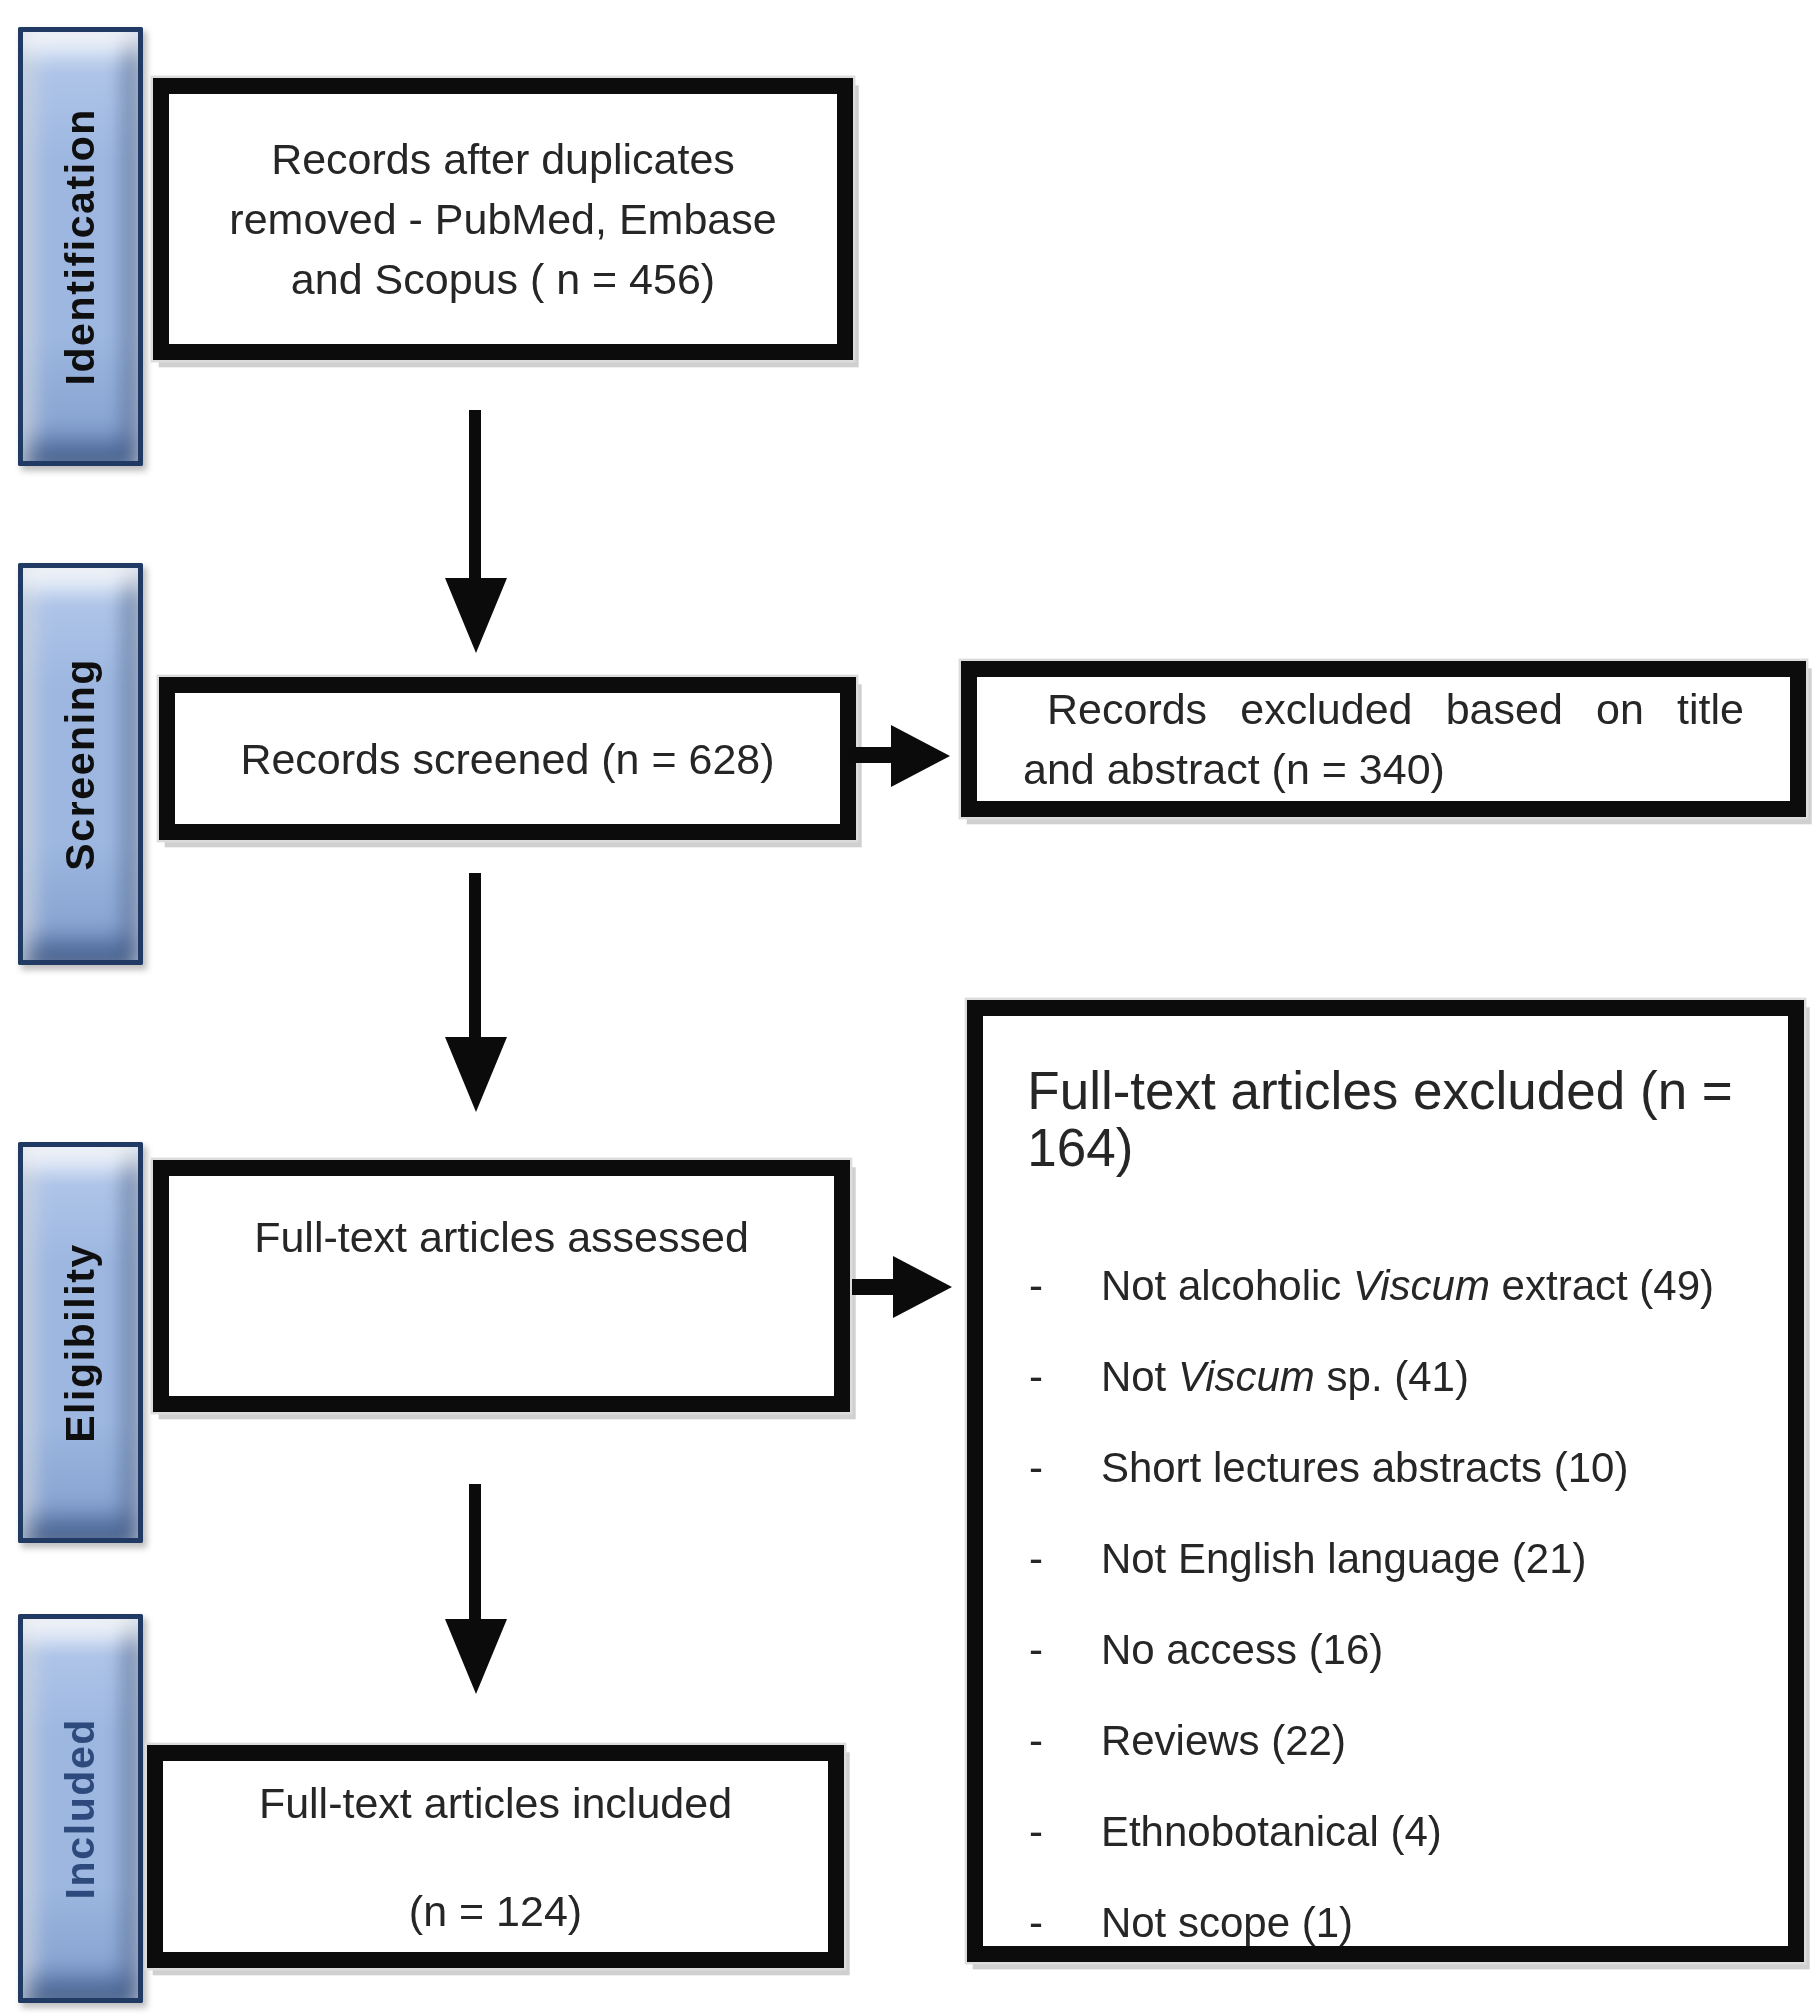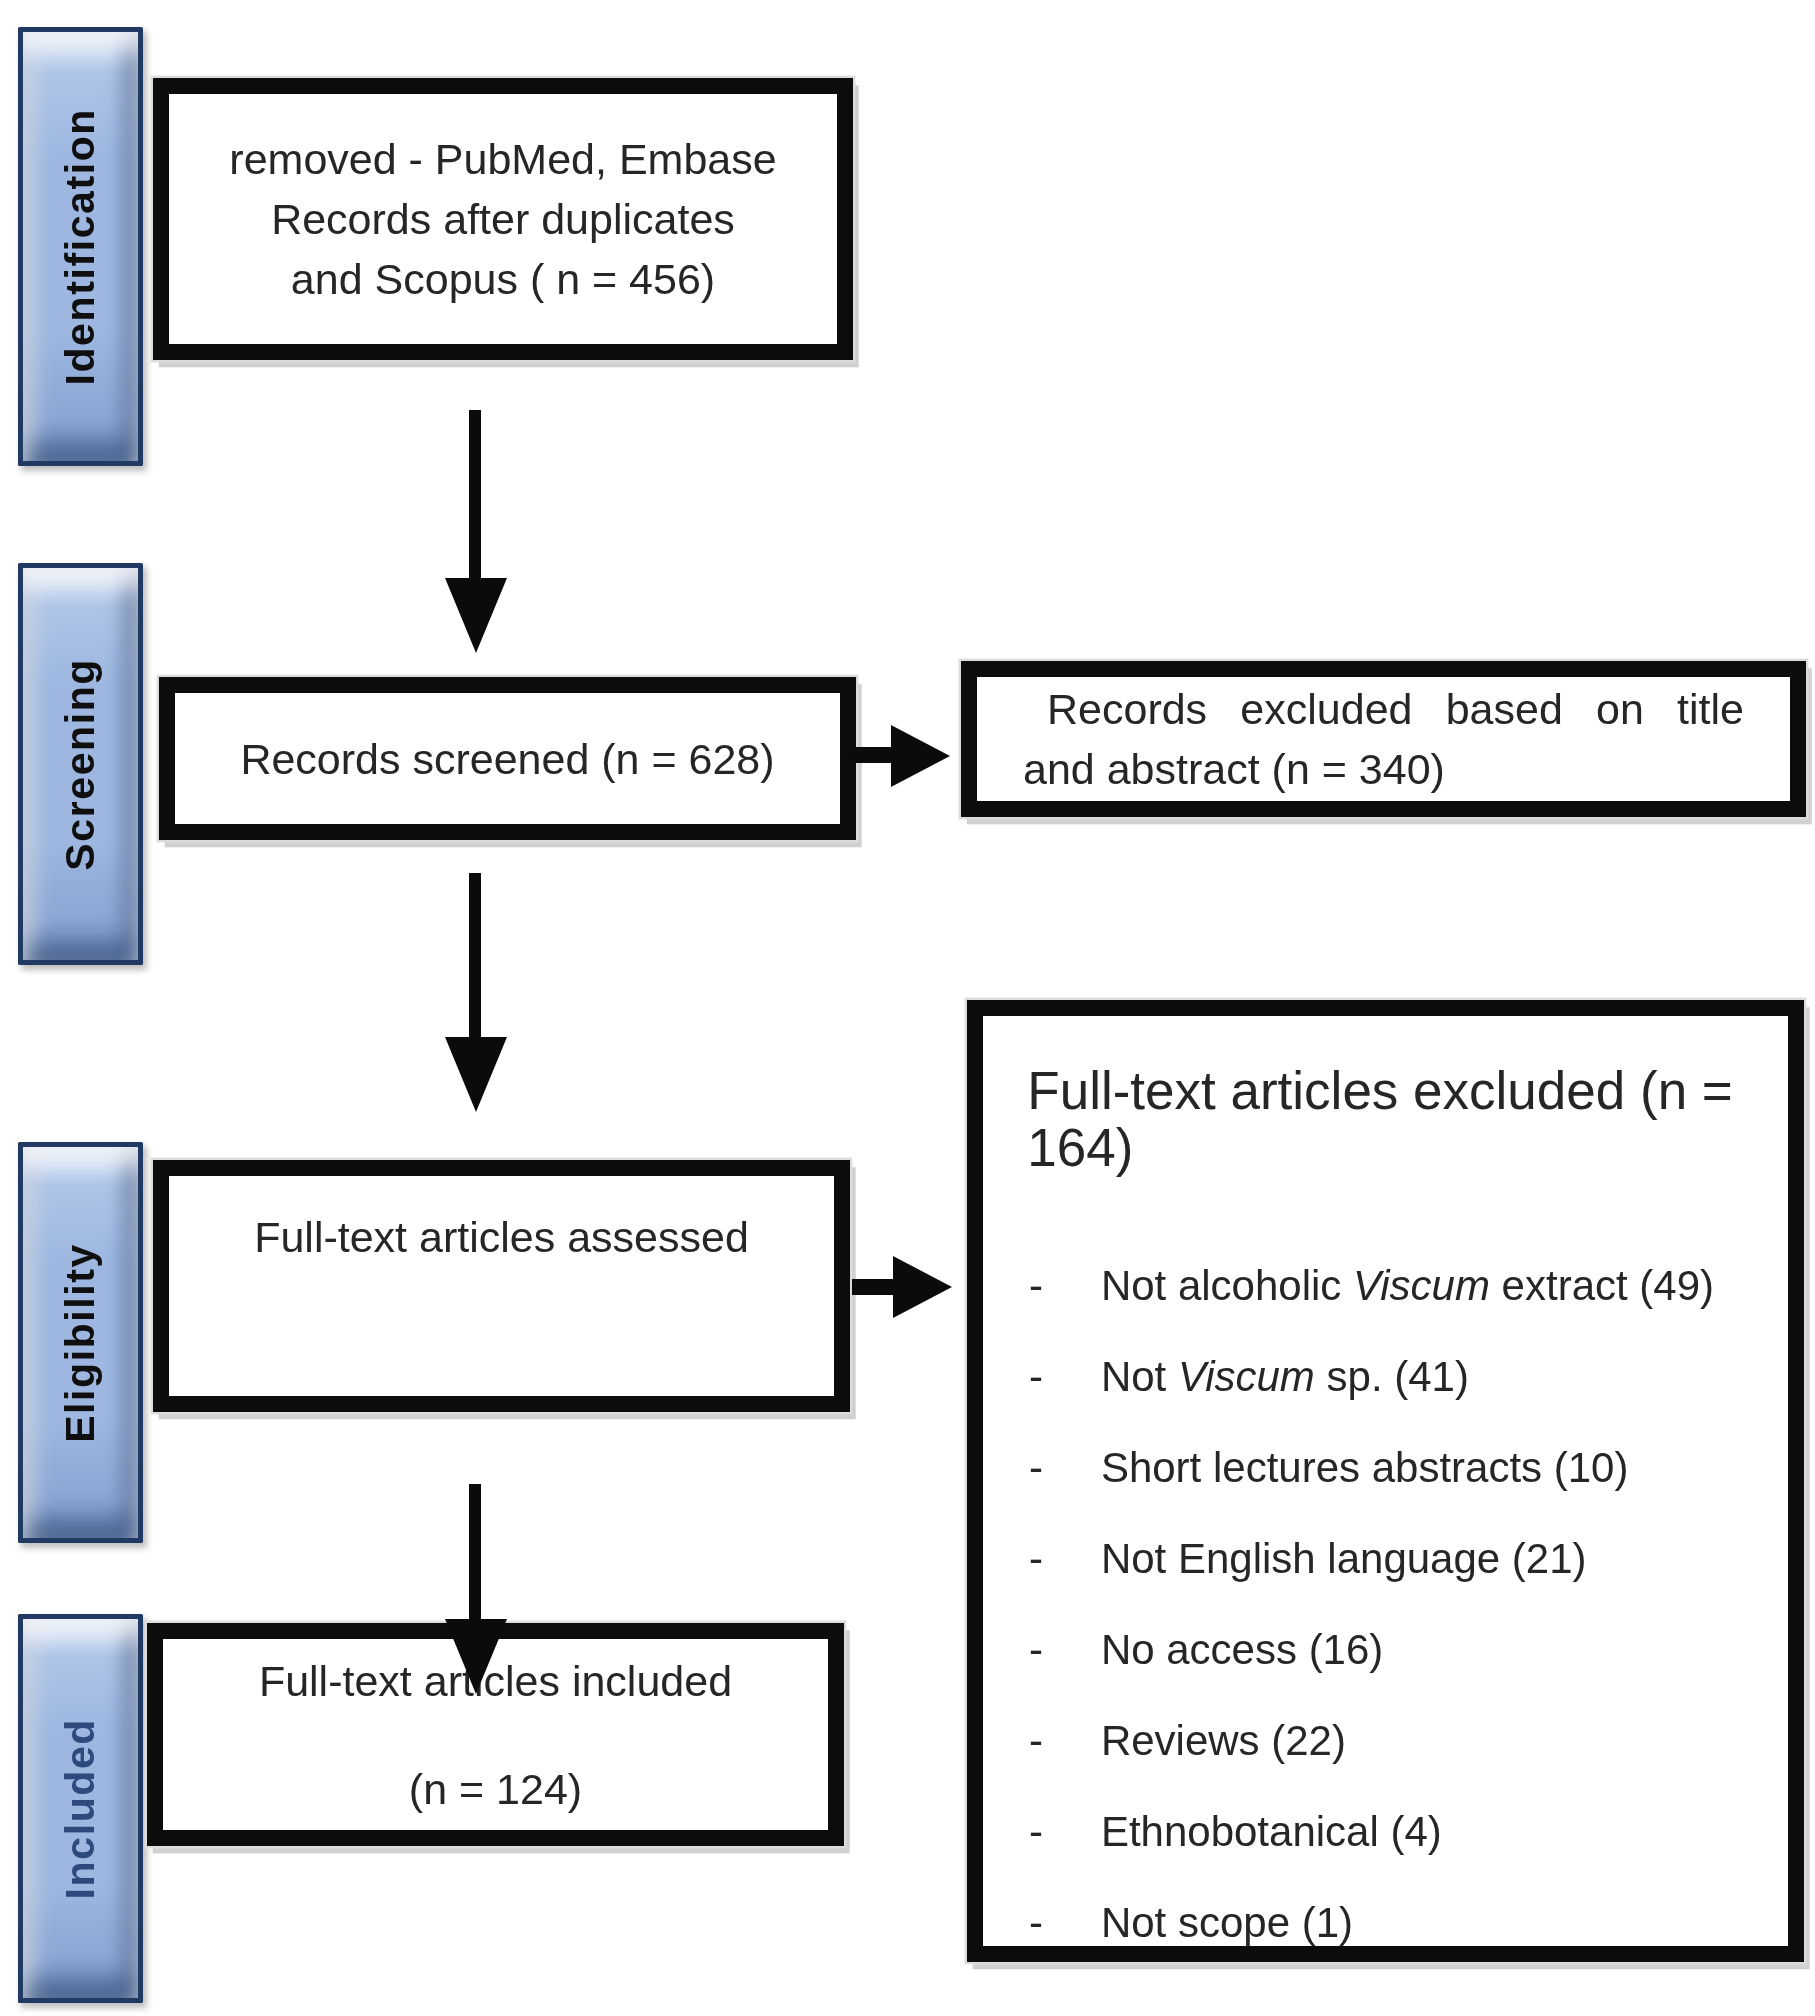--- a/index.html
+++ b/index.html
@@ -63,21 +63,21 @@
     font-size: 43px;
     line-height: 60px;
     color: #262626;
   }
   .fbox .line { width: 100%; }
 
   #box1 { left: 153px; top:  78px; width: 700px; height: 282px; }
   #box2 { left: 151px; top: 677px; width: 697px; height: 163px; margin-left: 8px; }
   #box3 { left: 153px; top: 1160px; width: 697px; height: 252px;
           justify-content: flex-start; padding-top: 31px; }
-  #box4 { left: 147px; top: 1623px; width: 697px; height: 223px; gap: 48px; }
+  #box4 { left: 147px; top: 1745px; width: 697px; height: 223px; gap: 48px; }
 
   #rbox1 {
     left: 961px; top: 661px; width: 845px; height: 156px;
     align-items: stretch; justify-content: center;
     text-align: left; padding: 0 46px;
   }
   #rbox1 .just { text-align: justify; text-align-last: justify; margin-left: 24px; }
 
   #rbox2 {
     left: 967px; top: 1000px; width: 837px; height: 962px;
@@ -160,22 +160,22 @@
     <span class="vtext">Screening</span>
   </div>
   <div class="stage-label" style="top:1142px; height:391px;">
     <span class="vtext">Eligibility</span>
   </div>
   <div class="stage-label included" style="top:1614px; height:379px;">
     <span class="vtext">Included</span>
   </div>
 
   <div class="fbox" id="box1">
+    <div class="line">Records after duplicates</div>
     <div class="line">removed - PubMed, Embase</div>
-    <div class="line">Records after duplicates</div>
     <div class="line">and Scopus ( n = 456)</div>
   </div>
 
   <div class="fbox" id="box2">
     <div class="line">Records screened (n = 628)</div>
   </div>
 
   <div class="fbox" id="box3">
     <div class="line">Full-text articles assessed</div>
   </div>

